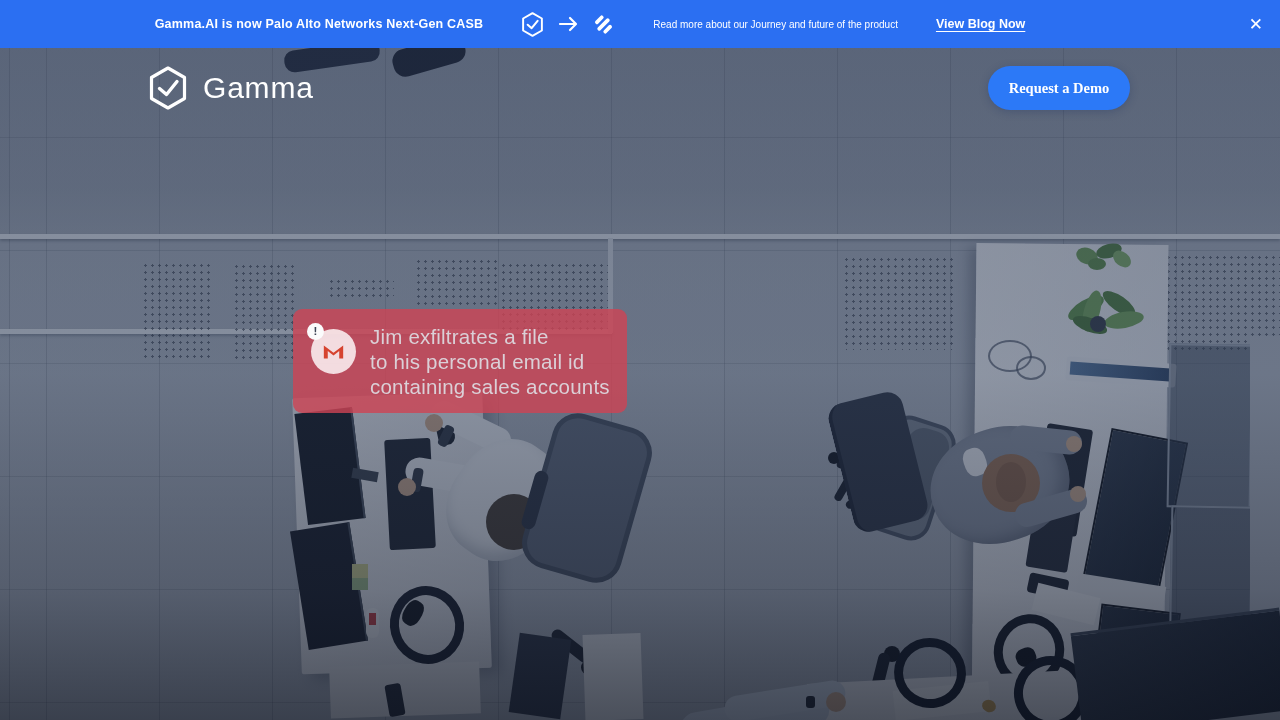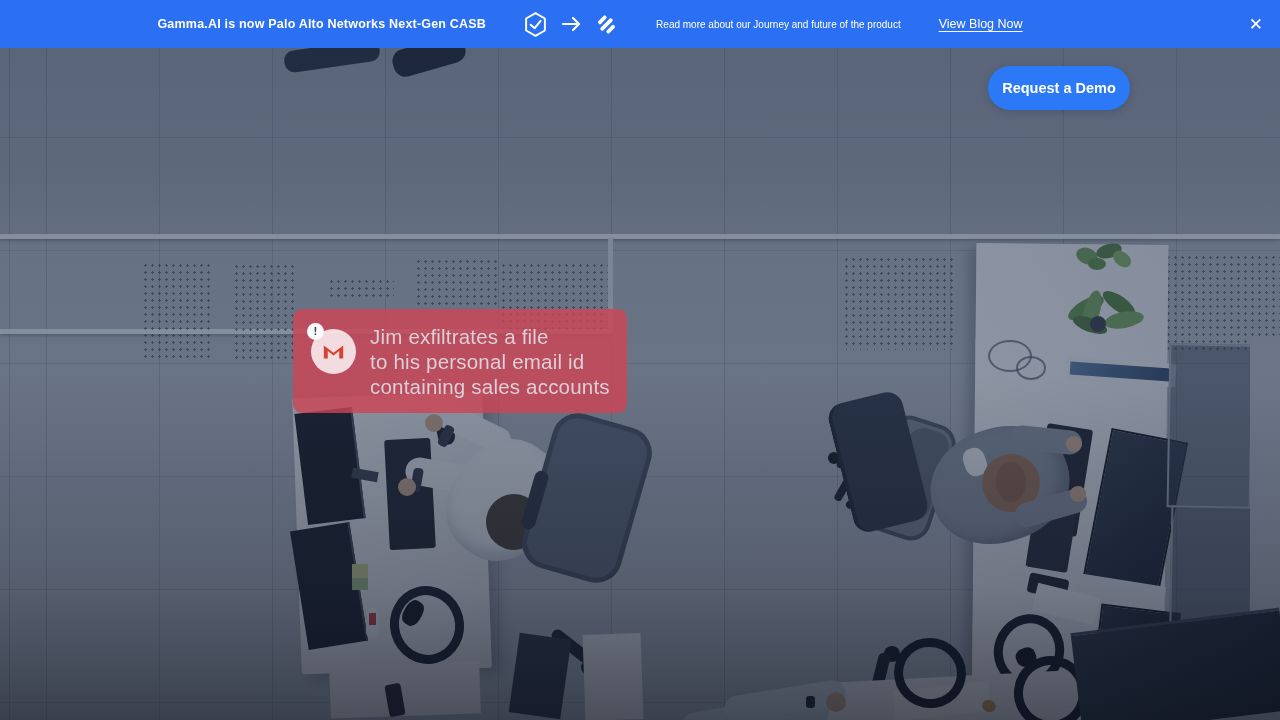--- a/index.html
+++ b/index.html
@@ -129,31 +129,31 @@
   .gbadge{position:absolute;left:14px;top:14px;width:17px;height:17px;border-radius:50%;background:#fbfbfc;color:#3c4354;font-size:11.5px;font-weight:800;display:flex;align-items:center;justify-content:center;z-index:2;line-height:1;}
   .notif-text{position:absolute;left:77px;top:15px;color:#dbd0d7;font-size:20.5px;line-height:25px;font-weight:400;letter-spacing:.2px;}
 
   
   .banner{position:absolute;top:0;left:0;width:100%;height:48px;background:#2b6ff2;color:#fff;z-index:30;display:flex;align-items:center;justify-content:center;}
   .banner-row{display:flex;align-items:center;gap:38px;margin-right:100px;}
   .b-strong{font-size:12.5px;font-weight:700;letter-spacing:.2px;}
   .b-normal{font-size:10px;font-weight:400;}
   .b-icons{display:flex;align-items:center;gap:13px;}
   .b-icons svg{display:block;}
-  .b-link{font-size:12.5px;font-weight:400;text-decoration:underline;text-underline-offset:3px;color:#fff;cursor:pointer;margin-left:0;}
+  .b-link{font-size:12.5px;font-weight:700;text-decoration:underline;text-underline-offset:3px;color:#fff;cursor:pointer;margin-left:0;}
   .b-close{position:absolute;right:17px;top:50%;transform:translateY(-50%);font-size:17px;cursor:pointer;line-height:1;}
 
   
   .header{position:absolute;top:48px;left:0;width:100%;height:80px;z-index:25;}
   .brand{position:absolute;left:148px;top:50%;transform:translateY(-50%);display:flex;align-items:center;gap:15px;color:#fff;cursor:pointer;}
   .brand svg{display:block;}
   .brand-name{font-size:30px;font-weight:500;letter-spacing:.8px;}
   .nav{position:absolute;left:519px;top:0;height:80px;display:flex;align-items:center;gap:50px;}
   .nav a{color:#fff;font-size:14px;font-weight:700;cursor:pointer;text-decoration:none;letter-spacing:.2px;}
-  .demo{position:absolute;right:150px;top:50%;transform:translateY(-50%);width:142px;height:44px;border-radius:22px;border:none;background:#2c79f7;color:#fff;font-size:14.5px;font-weight:700;font-family:Liberation Sans, sans-serif;cursor:pointer;box-shadow:0 2px 8px rgba(20,40,90,.25);}
+  .demo{position:absolute;right:150px;top:50%;transform:translateY(-50%);width:142px;height:44px;border-radius:22px;border:none;background:#2c79f7;color:#fff;font-size:14.5px;font-weight:700;font-family:Liberation Serif, serif;cursor:pointer;box-shadow:0 2px 8px rgba(20,40,90,.25);}
 </style>
 </head>
 <body>
 
 <div class="viewport">
 
   <div class="scene">
     <div class="tiles"></div>
     <div class="rail1"></div>
     <div class="rail2"></div>
@@ -292,16 +292,23 @@
           <rect x="13.2" y="10.5" width="3.6" height="10" rx="1.6" fill="#fff" transform="rotate(45 15 15.5)"></rect>
         </svg>
       </span>
       <span class="b-normal">Read more about our Journey and future of the product</span>
       <a class="b-link">View Blog Now</a>
     </div>
     <span class="b-close">✕</span>
   </div>
 
   <div class="header">
+    <div class="brand">
+      <svg width="40" height="44" viewBox="0 0 40 44">
+        <path d="M20 2 L36.5 11.5 V32.5 L20 42 L3.5 32.5 V11.5 Z" fill="none" stroke="#fff" stroke-width="3.2" stroke-linejoin="round"></path>
+        <path d="M11.5 22.5 L18.5 28.5 L29 15.5" fill="none" stroke="#fff" stroke-width="3.4" stroke-linecap="round" stroke-linejoin="round"></path>
+      </svg>
+      <span class="brand-name">Gamma</span>
+    </div>
     <button class="demo">Request a Demo</button>
   </div>
 
 </div>
 
 </body></html>

